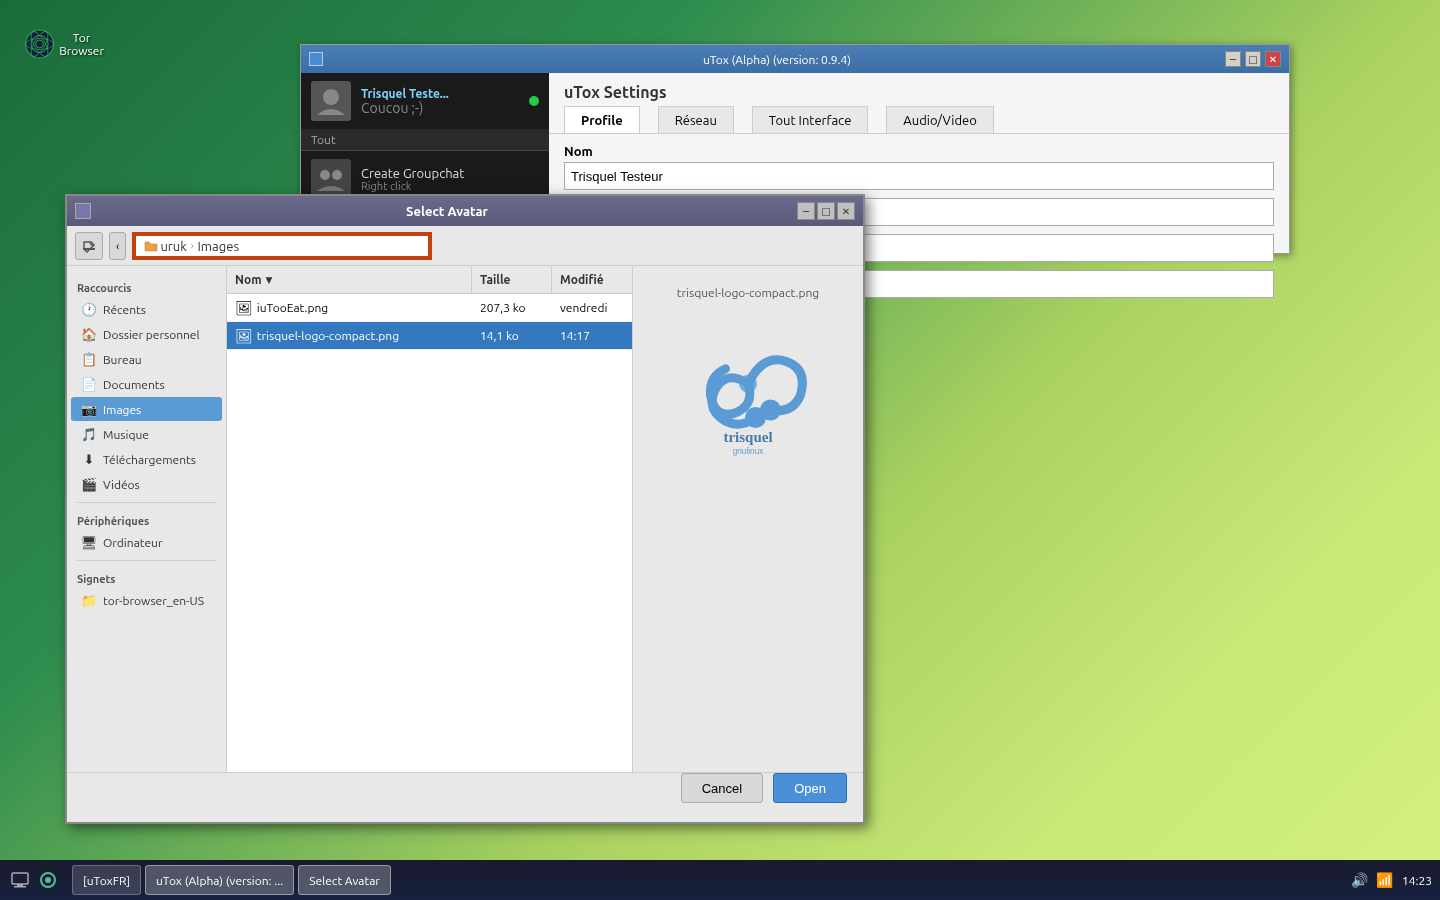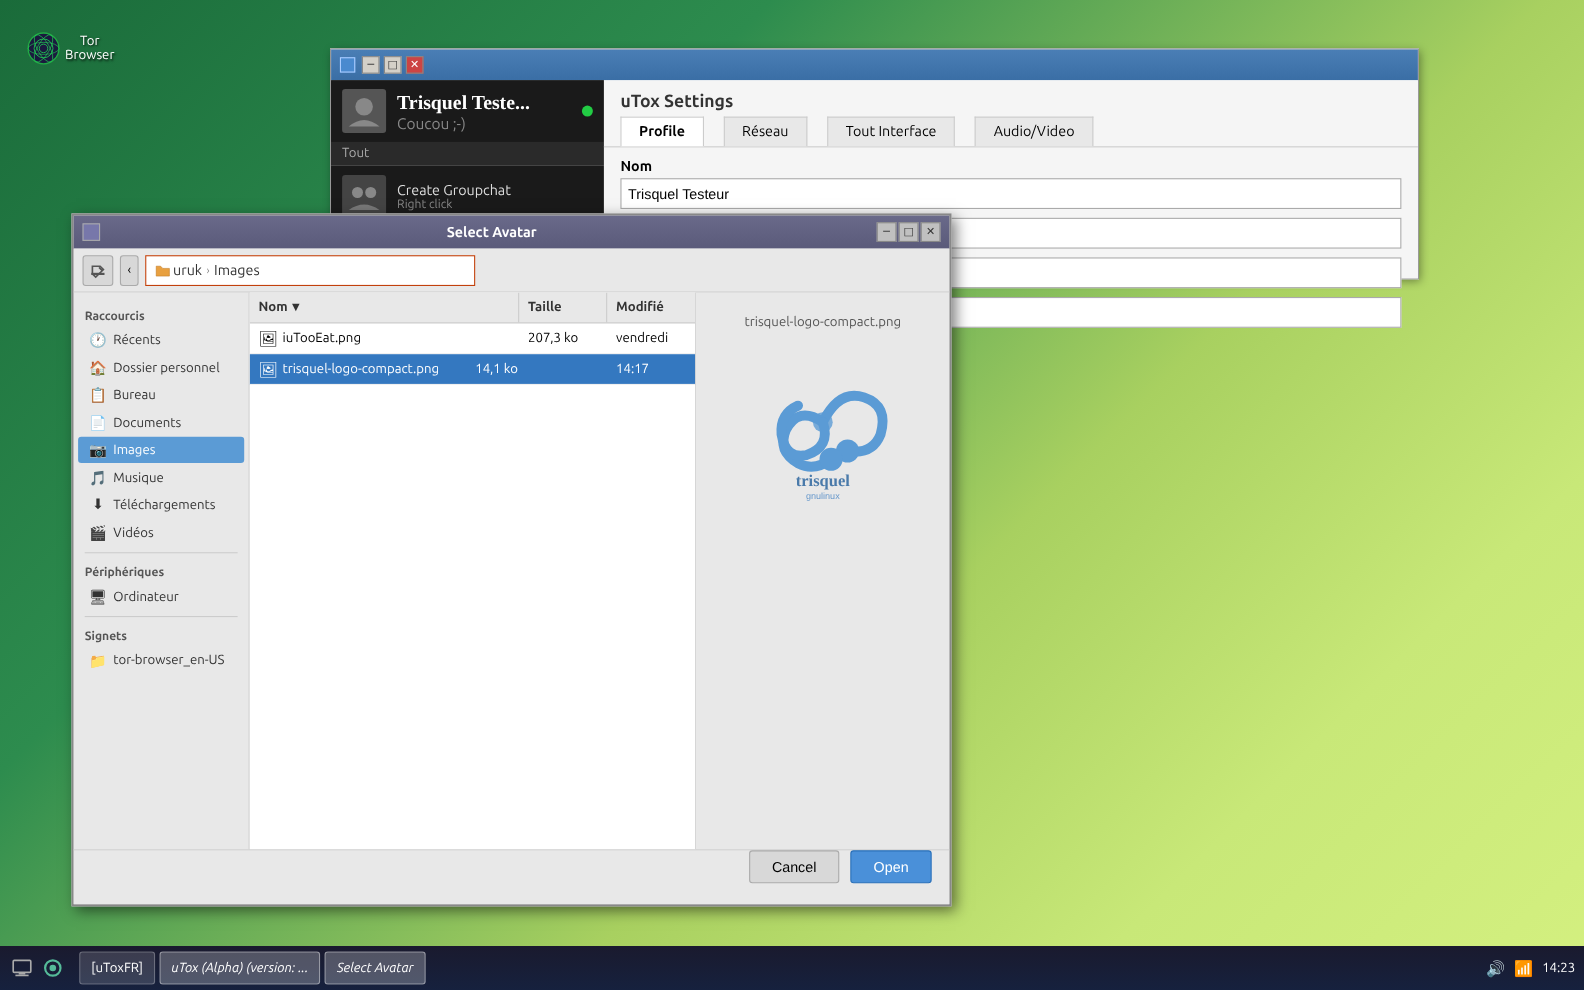--- a/index.html
+++ b/index.html
@@ -50,21 +50,20 @@
       color: #fff;
       font-size: 12px;
       cursor: pointer;
       display: flex;
       align-items: center;
       gap: 4px;
     }
     .taskbar-btn.active {
       background: rgba(255,255,255,0.25);
       border-color: rgba(255,255,255,0.4);
-      font-style: italic;
     }
     .taskbar-right {
       margin-left: auto;
       display: flex;
       align-items: center;
       gap: 8px;
       color: #fff;
       font-size: 12px;
     }
     .taskbar-time {
@@ -170,24 +169,23 @@
       align-items: center;
       justify-content: center;
       color: #ccc;
       font-size: 20px;
       flex-shrink: 0;
     }
     .chat-user-info {
       flex: 1;
     }
     .chat-user-name {
-      color: #ffffff;
+      color: #7dd3fc;
       font-weight: bold;
-      font-size: 18px;
-      font-family: Liberation Serif, serif;
+      font-size: 12px;
     }
     .chat-user-status {
       color: #888;
       font-size: 14px;
     }
     .online-dot {
       width: 10px;
       height: 10px;
       background: #22cc44;
       border-radius: 50%;
@@ -297,21 +295,21 @@
     }
     .toolbar-btn.icon-btn {
       width: 28px;
       padding: 0;
     }
     .breadcrumb-nav {
       display: flex;
       align-items: center;
       gap: 4px;
       background: #fff;
-      border: 1px solid #c2410c;
+      border: 4px solid #c2410c;
       border-radius: 0;
       padding: 2px 8px;
       height: 28px;
       flex: 1;
       max-width: 300px;
       font-size: 13px;
     }
     .breadcrumb-item {
       display: flex;
       align-items: center;
@@ -544,20 +542,21 @@
       <ellipse cx="40" cy="40" rx="36" ry="14" fill="none" stroke="#22cc55" stroke-width="1.5" transform="rotate(60 40 40)"></ellipse>
       <ellipse cx="40" cy="40" rx="36" ry="14" fill="none" stroke="#22cc55" stroke-width="1.5" transform="rotate(120 40 40)"></ellipse>
     </svg>
     <span class="desktop-icon-label">Tor Browser</span>
   </div>
 
   <div class="utox-combined">
 
     <div class="utox-titlebar">
       <div class="utox-titlebar-icon" style="background:#4a8acf;border:1px solid #aaccff;width:14px;height:14px;"></div>
+      <span class="utox-titlebar-title">uTox (Alpha) (version: 0.9.4)</span>
       <div class="window-controls">
         <div class="win-btn">─</div>
         <div class="win-btn">□</div>
         <div class="win-btn" style="background:#cc4444;color:#fff;">✕</div>
       </div>
     </div>
 
     <div class="utox-body">
 
       <div class="utox-sidebar">
@@ -722,21 +721,21 @@
           <div class="file-cell" style="width:80px;">207,3 ko</div>
           <div class="file-cell" style="width:80px;">vendredi</div>
         </div>
 
         <div class="file-row selected">
           <div class="file-cell" style="flex:1;">
             <span class="file-icon">🖼</span>
             <span>trisquel-logo-compact.png</span>
           </div>
           <div class="file-cell" style="width:80px;">14,1 ko</div>
-          <div class="file-cell" style="width:80px;margin-left:48px;">14:17</div>
+          <div class="file-cell" style="width:80px;">14:17</div>
         </div>
       </div>
 
       <div class="preview-panel">
         <div class="preview-filename">trisquel-logo-compact.png</div>
 
         <div class="preview-image">
           <svg width="150" height="150" viewBox="0 0 200 200">
 
             <g transform="translate(100,85)">

